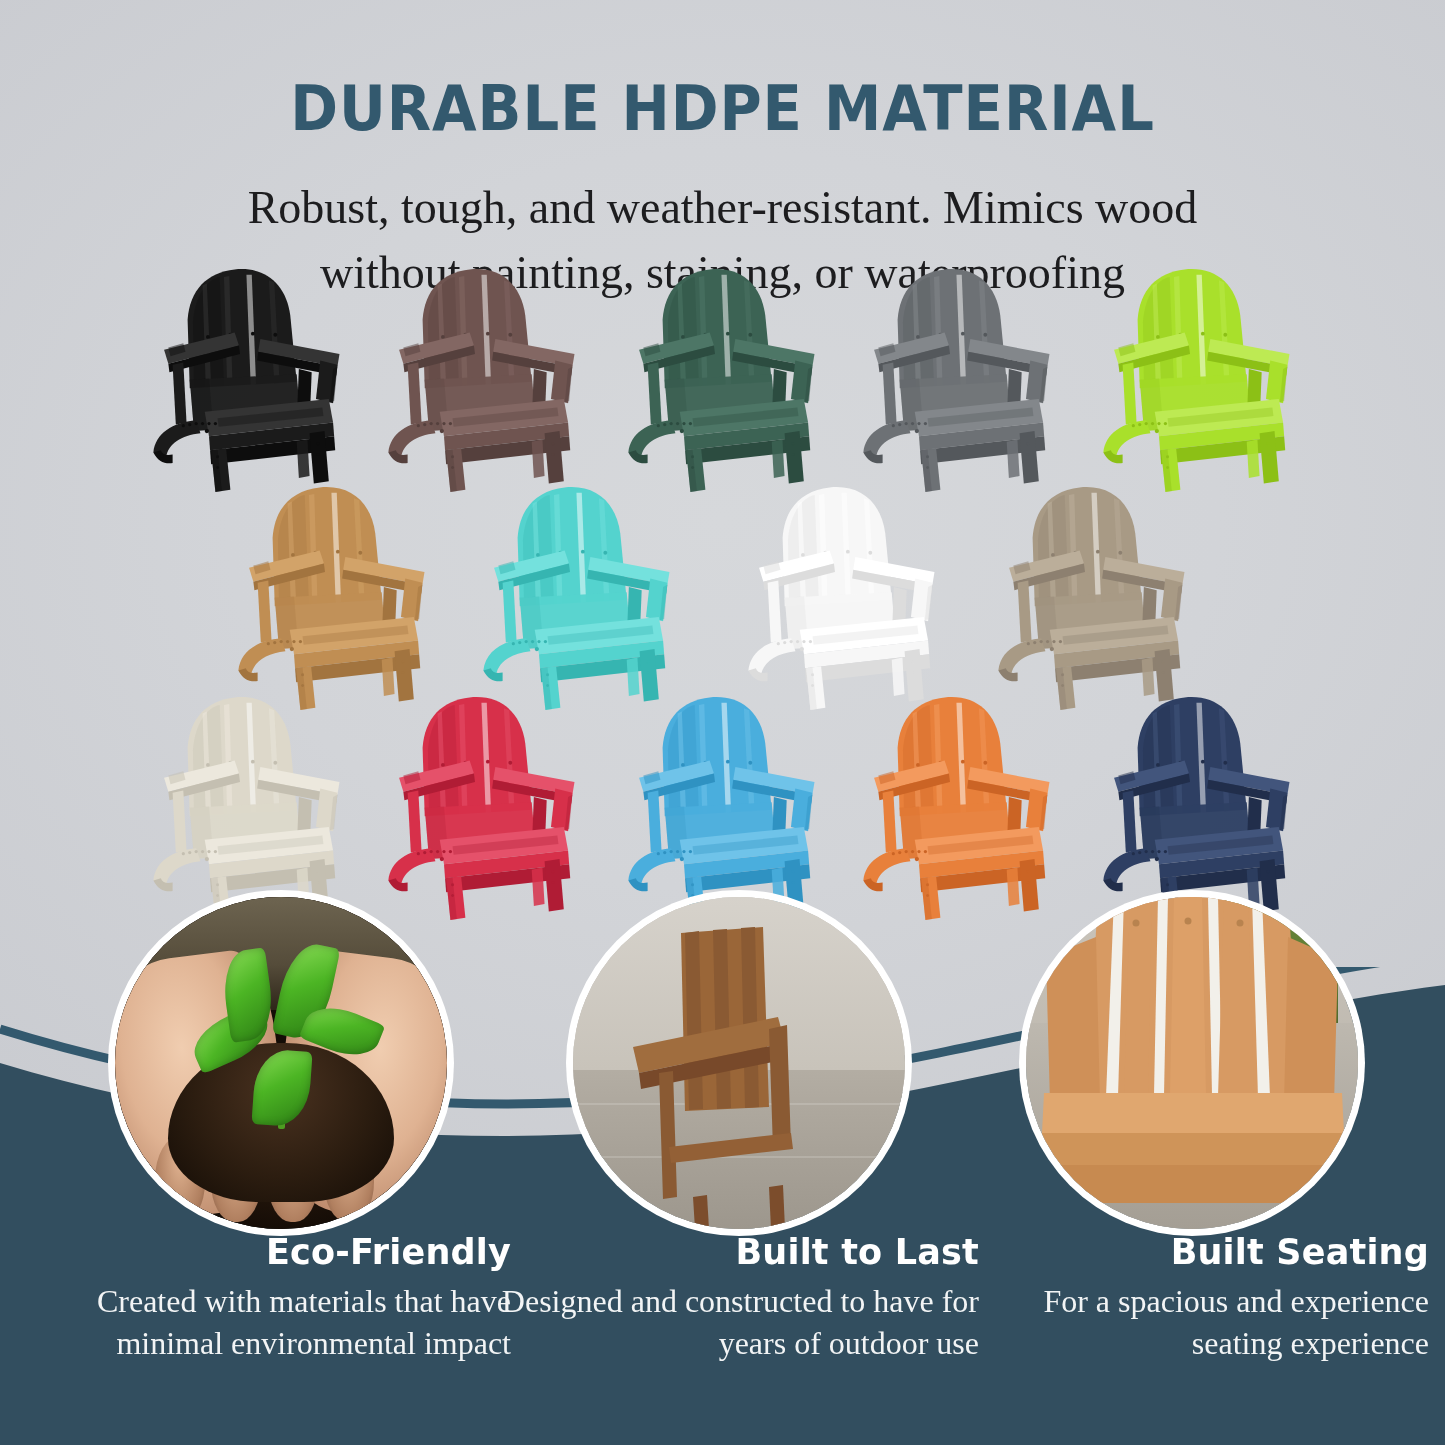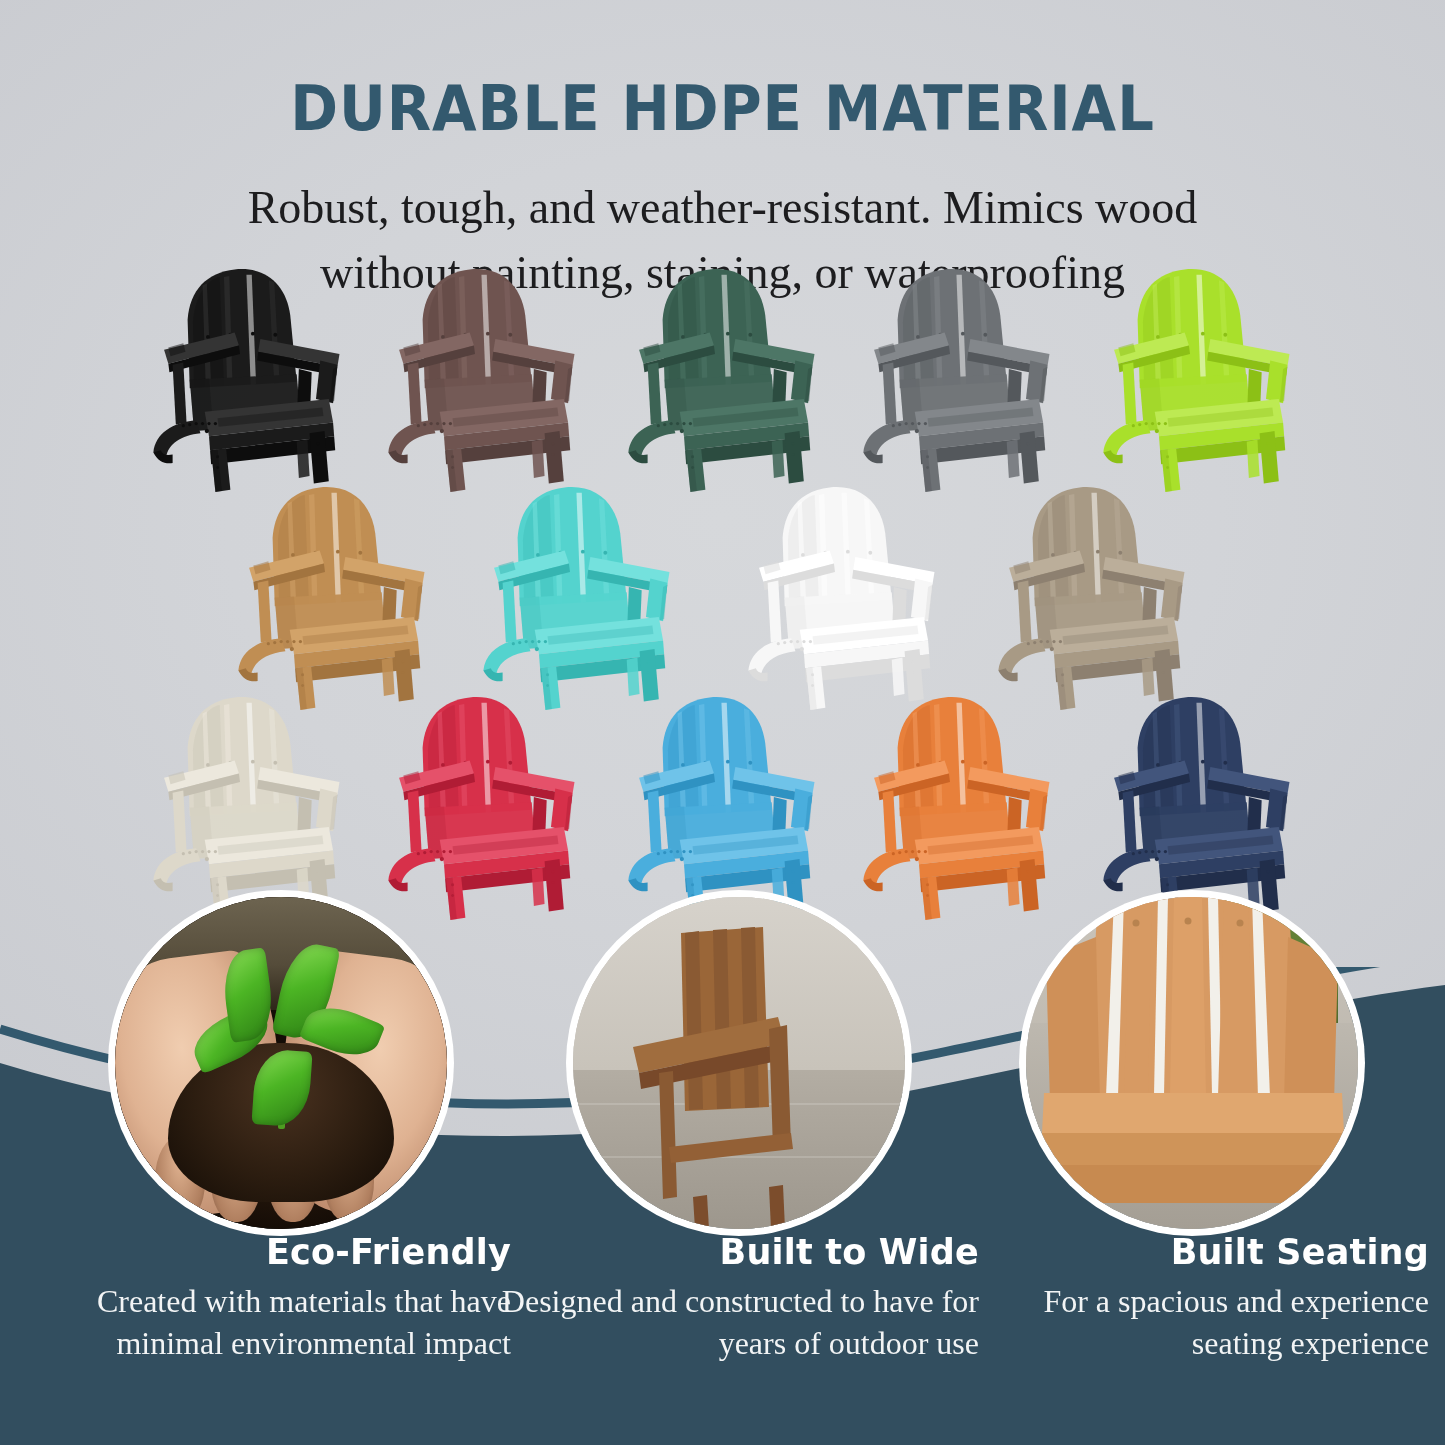--- a/index.html
+++ b/index.html
@@ -1025,21 +1025,21 @@
       </svg>
     </div>
   </div>
 
   <div class="feat" style="left:29px;top:1232px;width:482px;">
     <h3>Eco-Friendly</h3>
     <p>Created with materials that have minimal environmental impact</p>
   </div>
 
   <div class="feat" style="left:497px;top:1232px;width:482px;">
-    <h3>Built to Wide</h3>
+    <h3>Built to Last</h3>
     <p>Designed and constructed to have for years of outdoor use</p>
   </div>
 
   <div class="feat" style="left:947px;top:1232px;width:482px;">
     <h3>Built Seating</h3>
     <p>For a spacious and experience seating experience</p>
   </div>
 
 </div>
 

